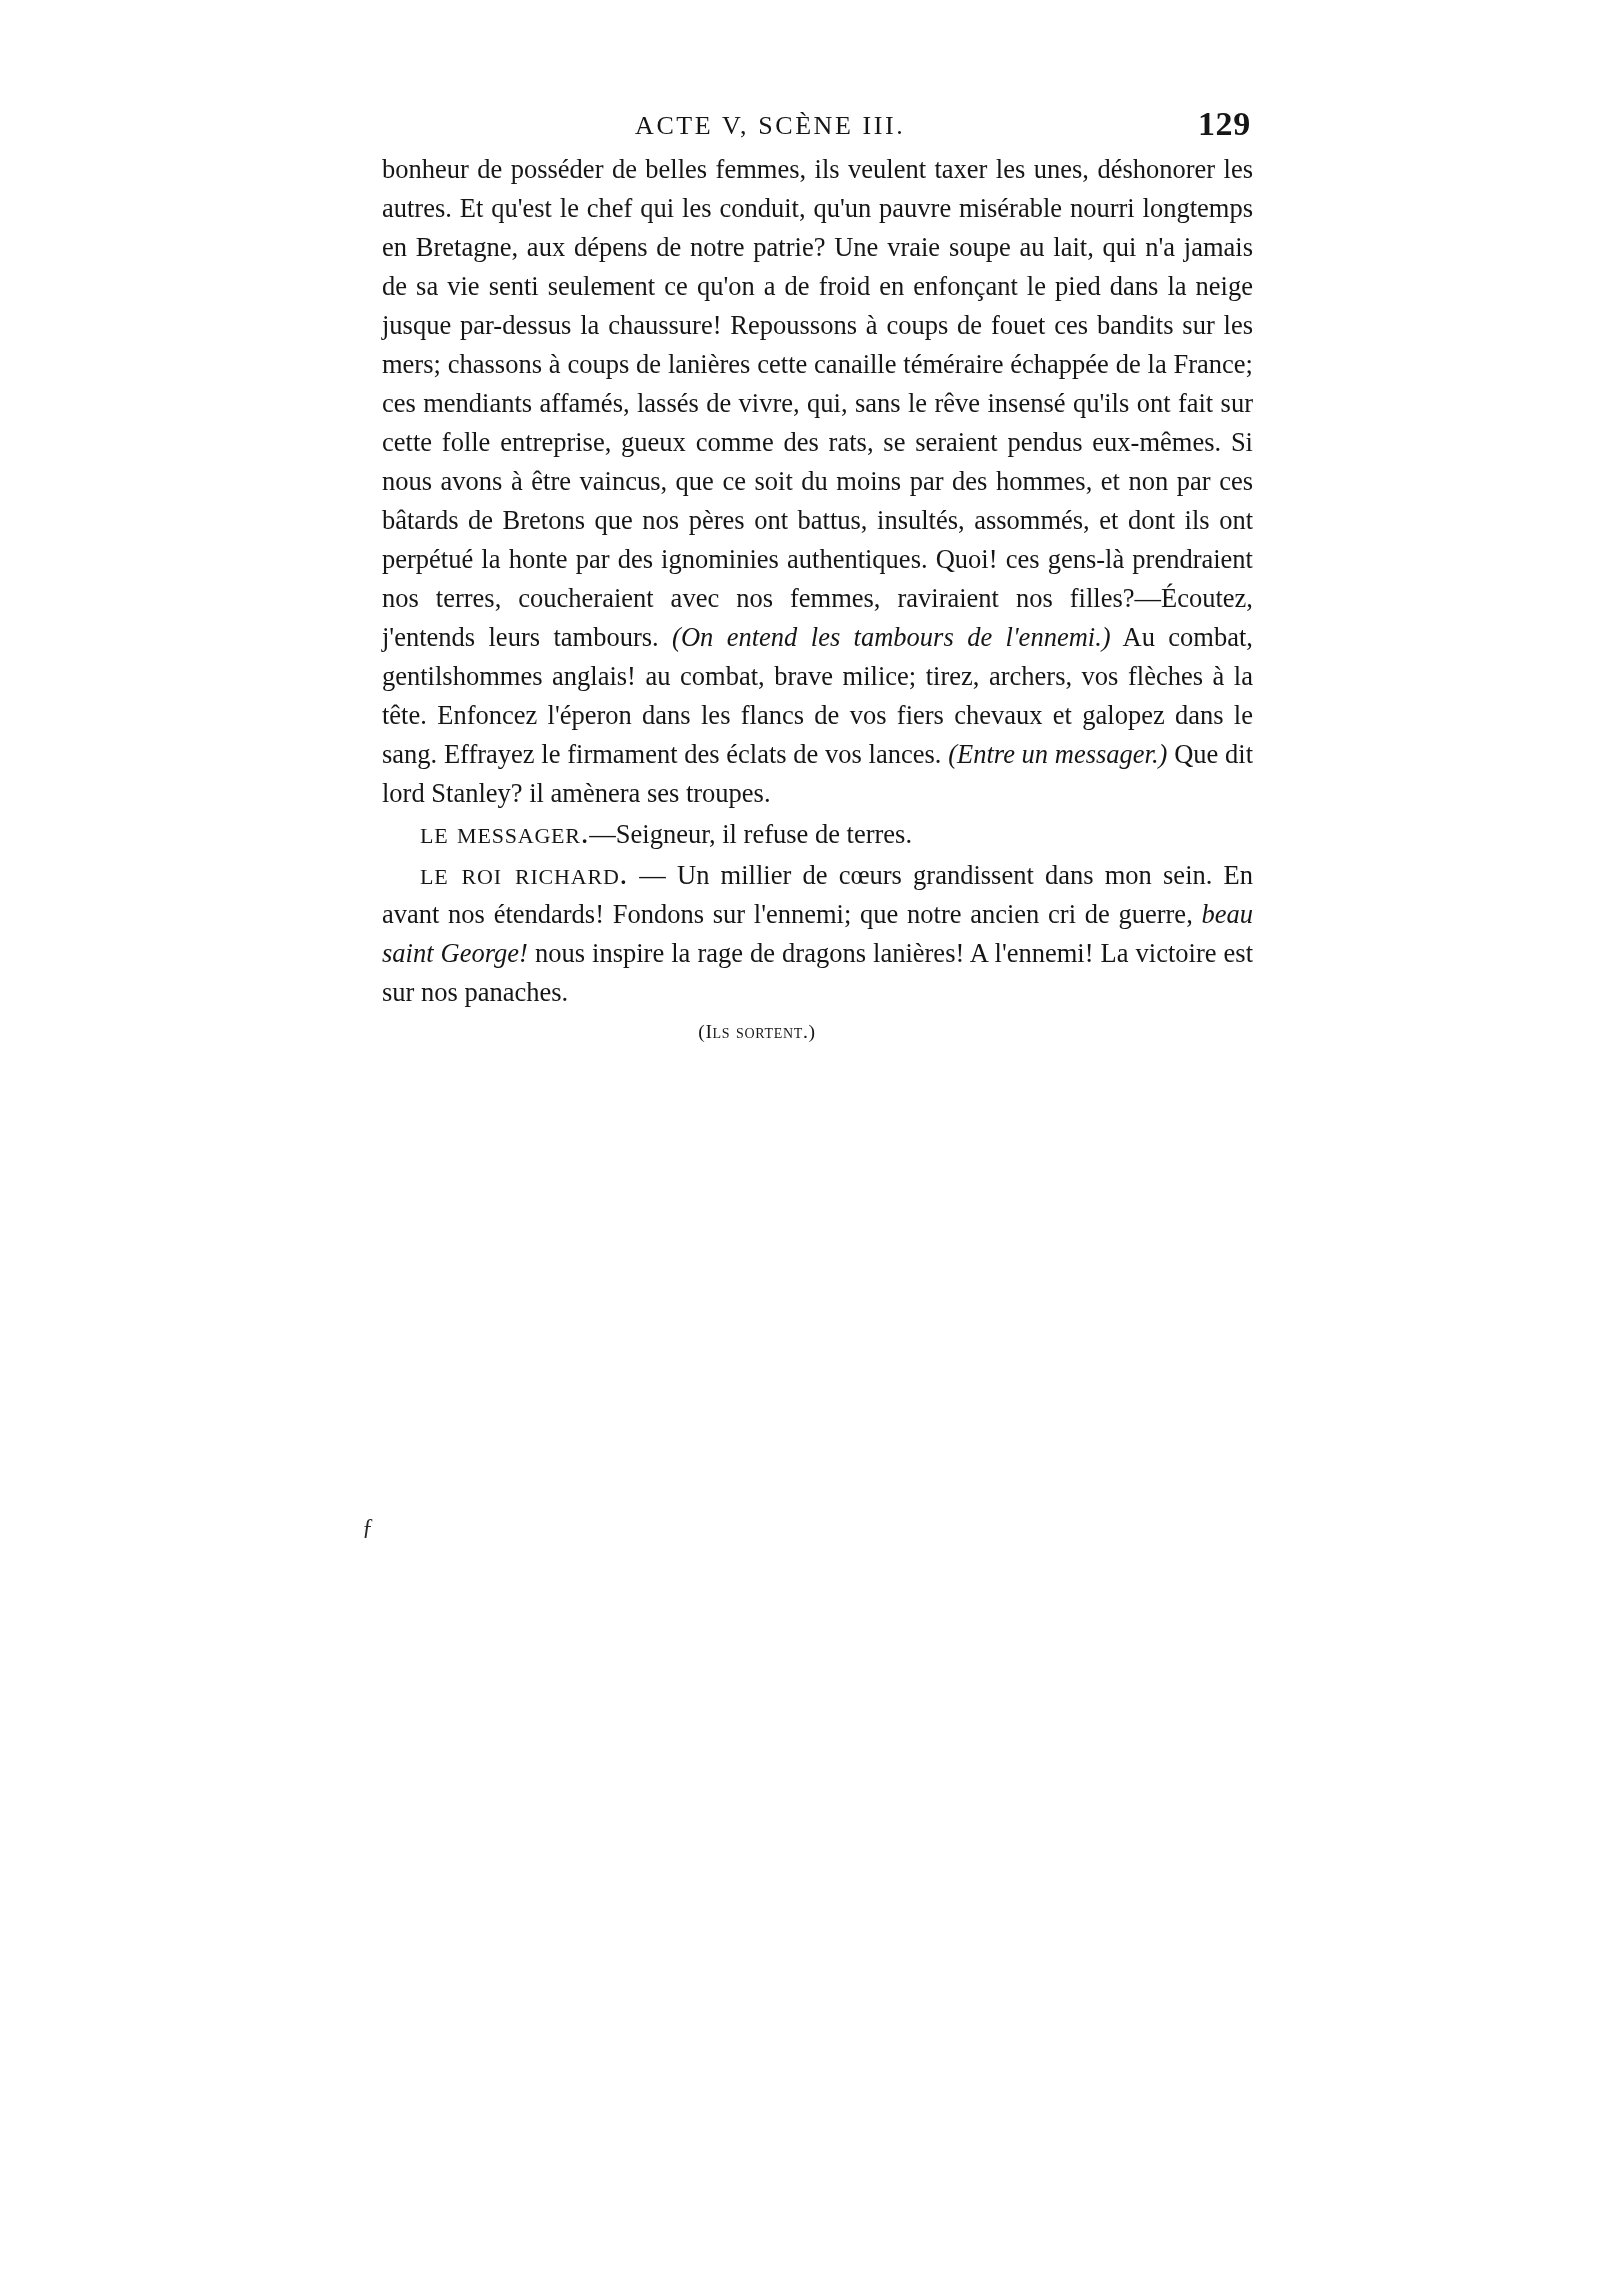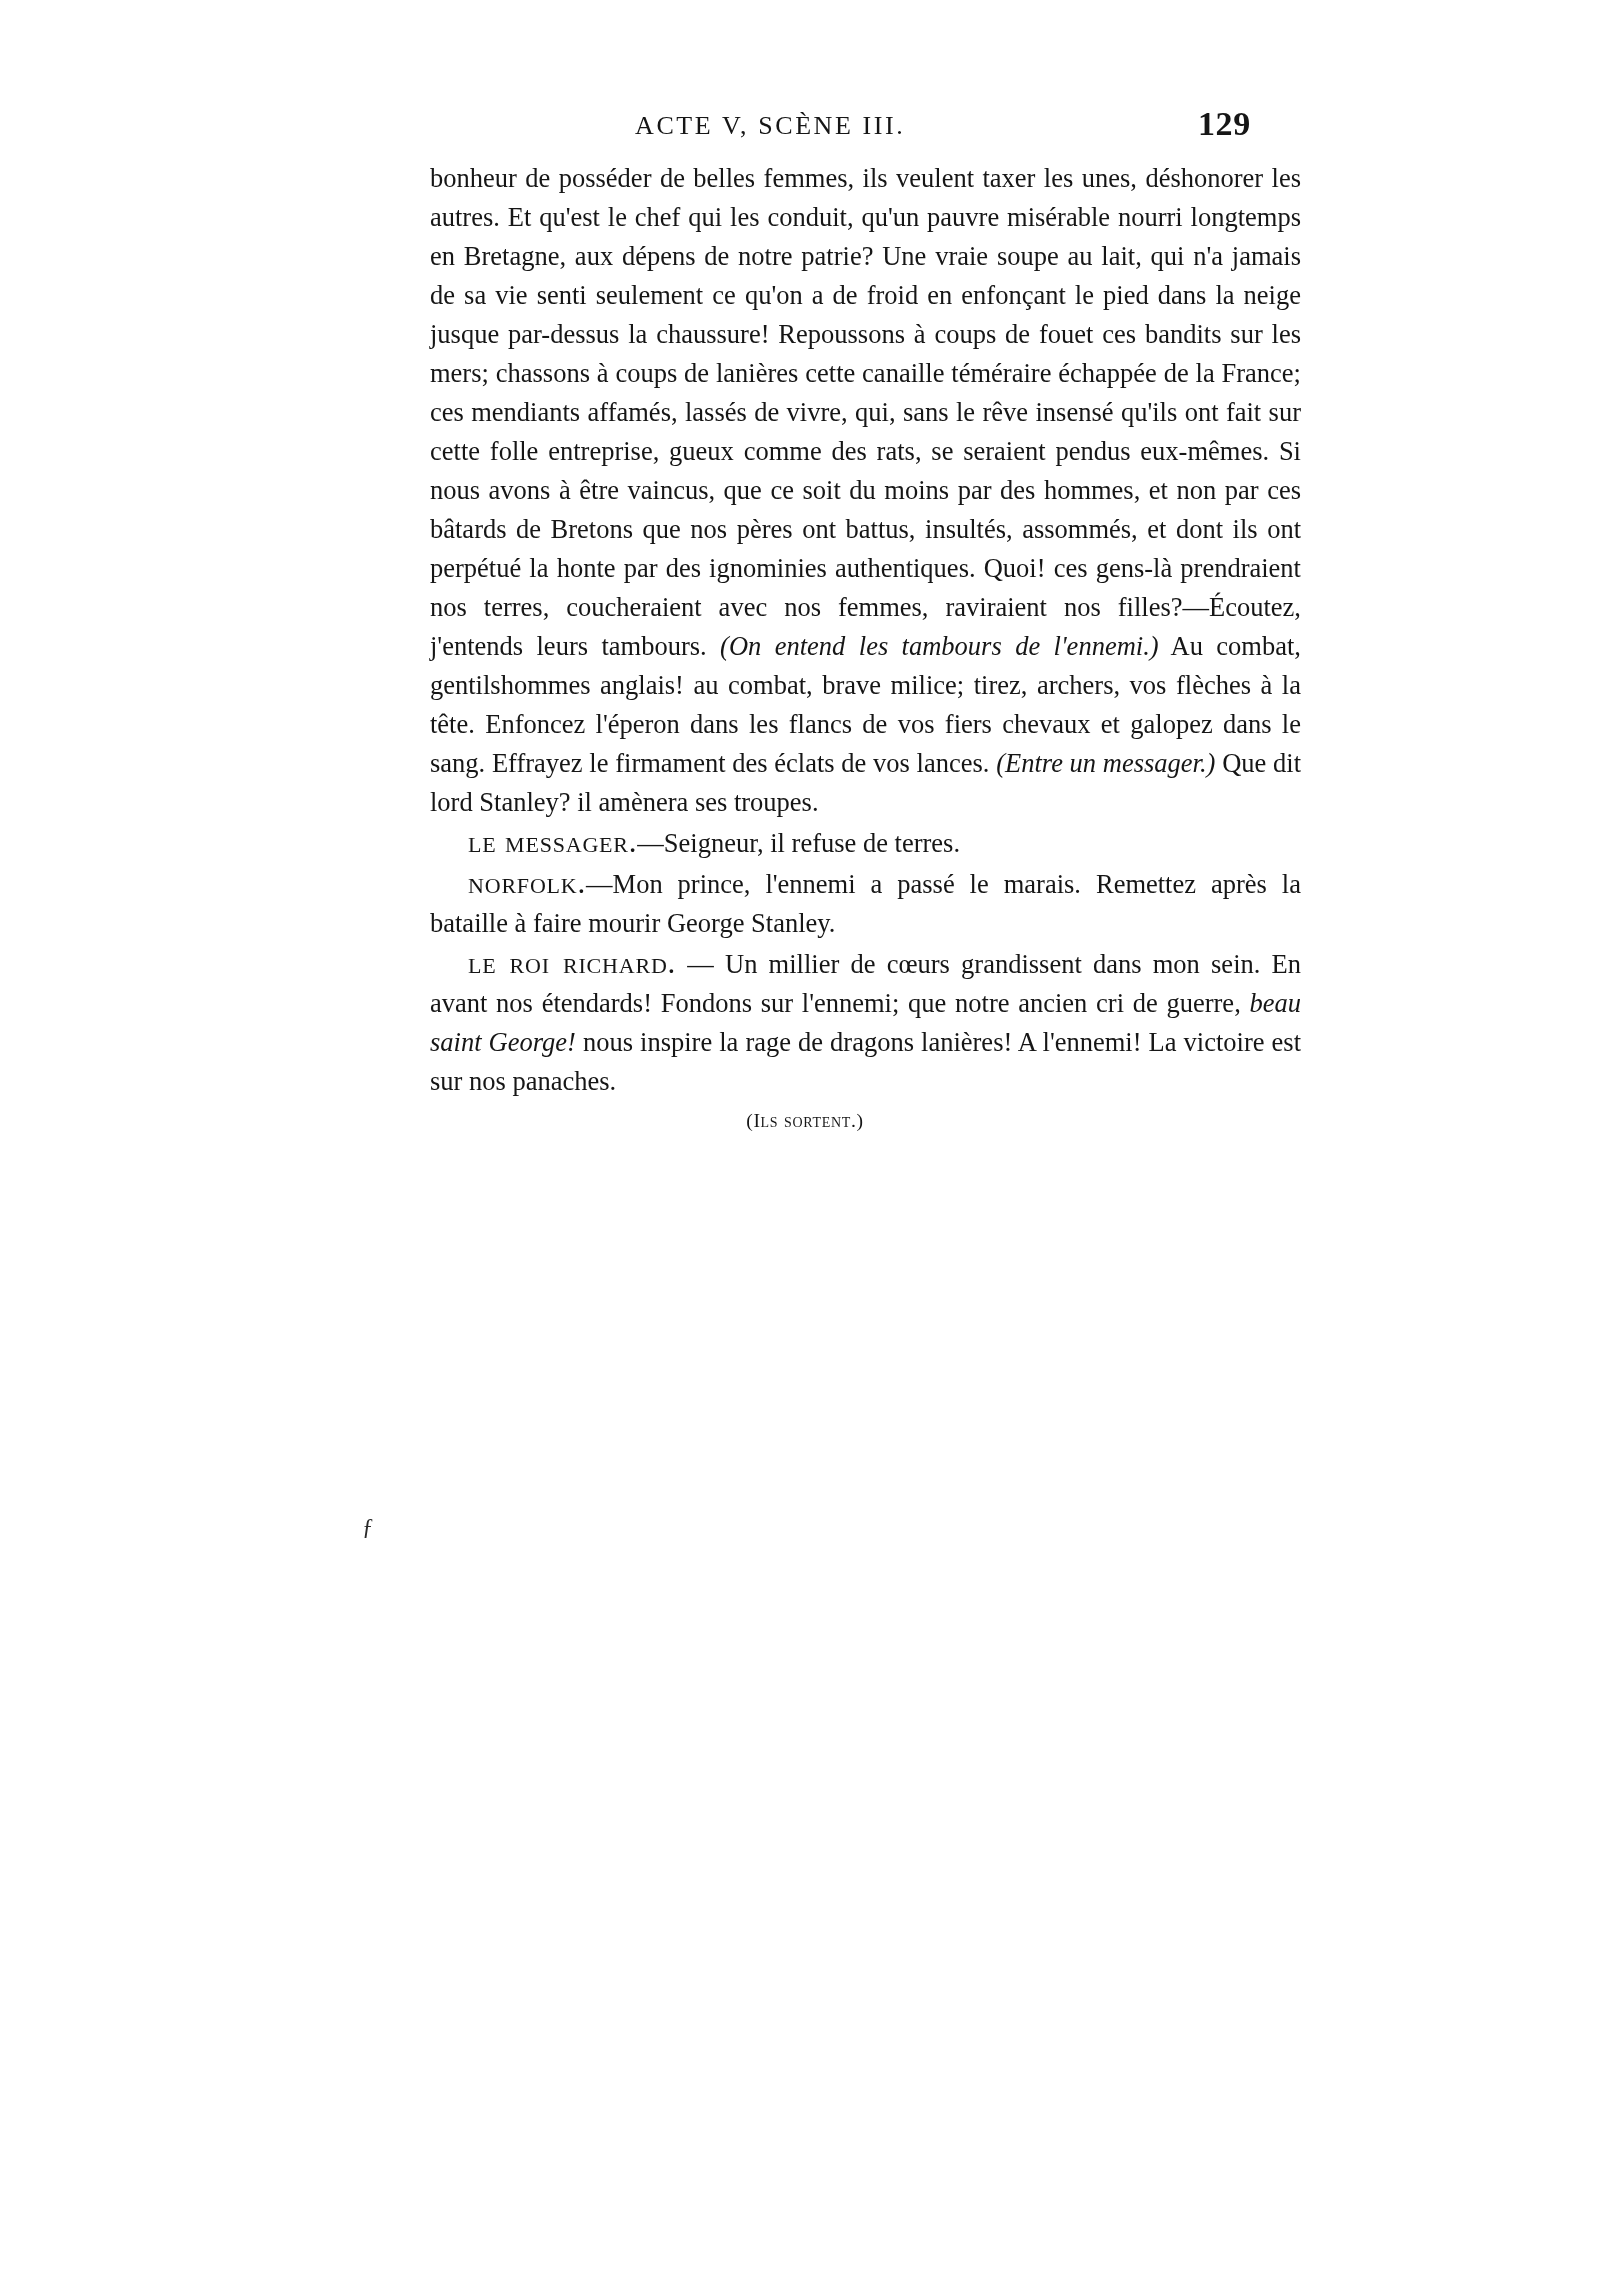--- a/index.html
+++ b/index.html
@@ -43,28 +43,27 @@
     right: 0px;
     top: -6.5px;
     font-size: 34px;
     font-weight: bold;
     letter-spacing: 0.7px;
     text-align: center;
   }
   .body-col {
     position: absolute;
     left: 382px;
-    top: 159px;
+    top: 150px;
     width: 871px;
     font-size: 26.5px;
     line-height: 39px;
     text-align: justify;
     text-justify: inter-word;
     hyphens: manual;
-    margin-left: 48px;
   }
   .body-col p {
     margin: 0;
   }
   .p-indent {
     text-indent: 38px;
   }
   .speaker {
     font-variant: small-caps;
     text-transform: lowercase;
@@ -126,21 +125,20 @@
     <div class="folio">129</div>
   </div>
 
   <div class="body-col">
 
     <p><span>bonheur de posséder de belles femmes, ils veulent taxer les unes, déshonorer les autres. Et qu'est le chef qui les conduit, qu'un pauvre misérable nourri longtemps en Bretagne, aux dépens de notre patrie? Une vraie soupe au lait, qui n'a jamais de sa vie senti seulement ce qu'on a de froid en enfonçant le pied dans la neige jusque par-dessus la chaussure! Repoussons à coups de fouet ces bandits sur les mers; chassons à coups de lanières cette canaille téméraire échappée de la France; ces mendiants affamés, lassés de vivre, qui, sans le rêve insensé qu'ils ont fait sur cette folle entreprise, gueux comme des rats, se seraient pendus eux-mêmes. Si nous avons à être vaincus, que ce soit du moins par des hommes, et non par ces bâtards de Bretons que nos pères ont battus, insultés, assommés, et dont ils ont perpétué la honte par des ignominies authentiques. Quoi! ces gens-là prendraient nos terres, coucheraient avec nos femmes, raviraient nos filles?—Écoutez, j'entends leurs tambours. </span><span class="stage">(On entend les tambours de l'ennemi.)</span><span> Au combat, gentilshommes anglais! au combat, brave milice; tirez, archers, vos flèches à la tête. Enfoncez l'éperon dans les flancs de vos fiers chevaux et galopez dans le sang. Effrayez le firmament des éclats de vos lances. </span><span class="stage">(Entre un messager.)</span><span> Que dit lord Stanley? il amènera ses troupes.</span></p>
 
     <p class="p-indent"><span class="speaker">Le messager.</span><span>—Seigneur, il refuse de terres.</span></p>
 
 
-    <p class="p-indent"><span class="speaker">Norfolk.</span><span>—Mon prince, l'ennemi a passé le marais. Remettez après la bataille à faire mourir George Stanley.</span></p>
 
     <p class="p-indent"><span class="speaker">Le roi Richard.</span><span> — Un millier de cœurs grandissent dans mon sein. En avant nos étendards! Fondons sur l'ennemi; que notre ancien cri de guerre, </span><span class="stage">beau saint George!</span><span> nous inspire la rage de dragons lanières! A l'ennemi! La victoire est sur nos panaches.</span></p>
 
     <p class="exit-line">(Ils sortent.)</p>
 
   </div>
 
   <div class="stray-mark">ƒ</div>
 
 

